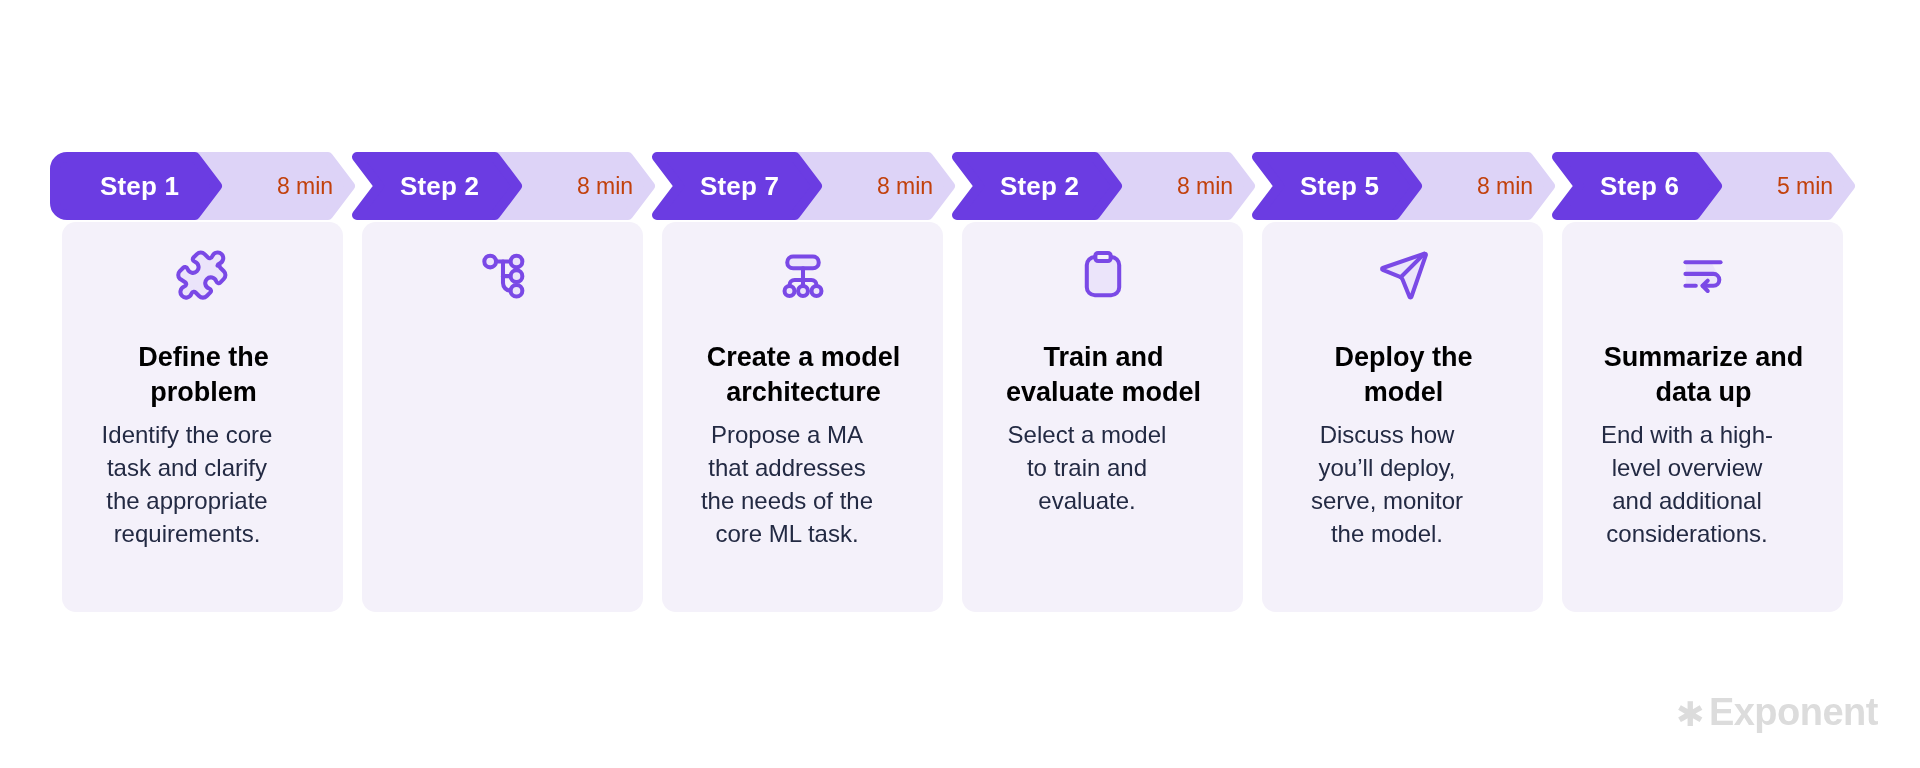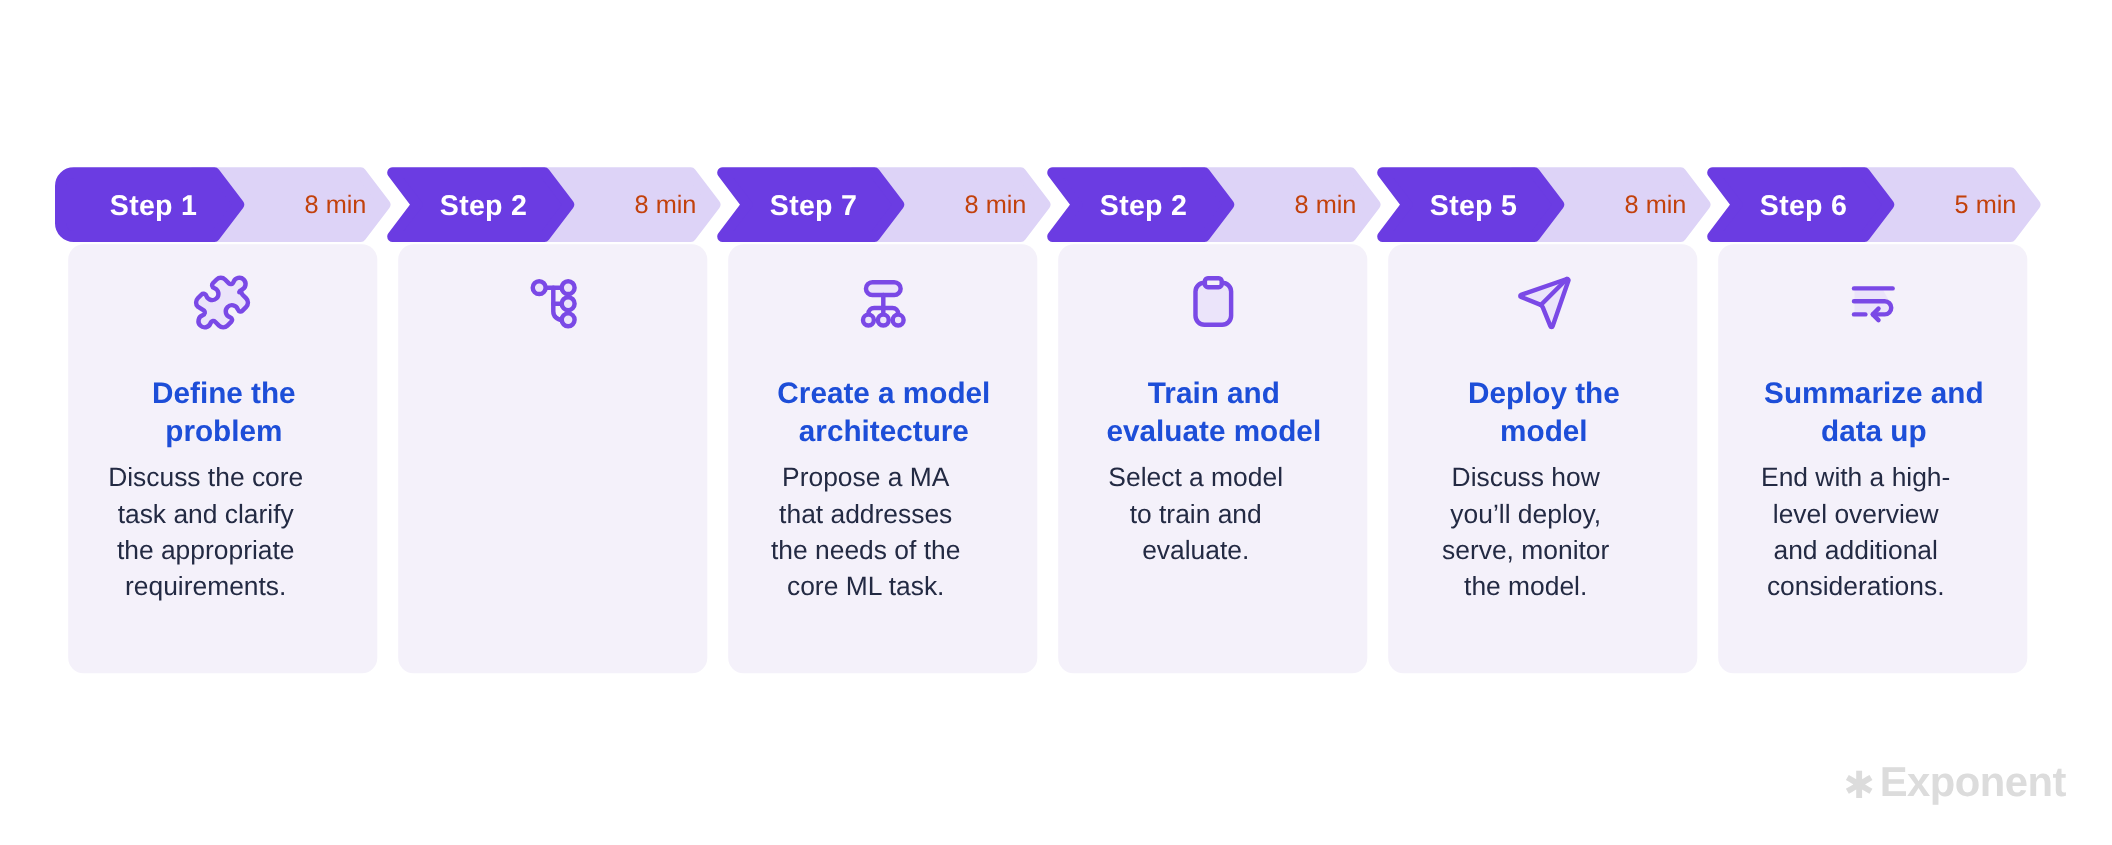--- a/index.html
+++ b/index.html
@@ -13,21 +13,21 @@
   .step-label { position:absolute; left:0; top:0; width:155px; height:68px;
                 display:flex; align-items:center; justify-content:center;
                 color:#ffffff; font-size:26px; font-weight:bold; letter-spacing:.2px; }
   .time-label { position:absolute; left:178px; top:0; width:130px; height:68px;
                 display:flex; align-items:center; justify-content:center;
                 color:#c2410c; font-size:23px; font-weight:500; }
 
   .card { margin-top:2px; height:390px; background:#f4f1fa; border-radius:14px; }
   .icon-wrap { width:54px; height:54px; margin:0 auto; padding-top:0; position:relative; top:26px; }
   .icon-wrap svg { display:block; }
-  .card-title { margin:64px 0 0 34px; width:215px; color:#1d4ed8;
+  .card-title { margin:64px 0 0 34px; width:215px; color:#000000;
                 font-size:27px; font-weight:bold; line-height:35px; }
   .card-desc { margin:8px 0 0 34px; width:182px; color:#232a43;
                font-size:24px; line-height:33px; }
 
   .logo { position:absolute; right:42px; bottom:34px; color:#dcdcdc;
           font-size:38px; font-weight:bold; letter-spacing:-.5px;
           display:flex; align-items:center; }
   .logo .mark { font-size:34px; margin-right:5px; position:relative; top:1px; }
 
   .ic { stroke:#7a49e6; stroke-width:1.8; fill:none; stroke-linecap:round; stroke-linejoin:round; }
@@ -47,21 +47,21 @@
       <div class="step-label">Step 1</div>
       <div class="time-label">8 min</div>
     </div>
     <div class="card">
       <div class="icon-wrap">
         <svg width="54" height="54" viewBox="0 0 24 24" class="ic">
           <path class="ic-fill" d="M19.4 7.9c-.05.32.06.65.29.88l1.57 1.57c.47.47.7 1.09.7 1.7s-.23 1.23-.7 1.7l-1.61 1.61a.98.98 0 0 1-.84.28c-.47-.07-.8-.48-.97-.93a2.5 2.5 0 1 0-3.21 3.21c.45.17.86.5.93.97a.98.98 0 0 1-.28.84l-1.61 1.61a2.4 2.4 0 0 1-1.7.71 2.4 2.4 0 0 1-1.7-.71l-1.57-1.57a1.03 1.03 0 0 0-.88-.29c-.49.07-.84.5-1.02.97a2.5 2.5 0 1 1-3.24-3.24c.46-.18.89-.53.97-1.02a1.03 1.03 0 0 0-.29-.88L1.7 13.7A2.4 2.4 0 0 1 1 12c0-.62.24-1.23.7-1.7l1.53-1.53c.24-.24.58-.35.92-.3.52.08.88.53 1.07 1.01a2.5 2.5 0 1 0 3.26-3.26c-.48-.2-.93-.56-1.01-1.07-.05-.34.06-.68.3-.92L9.3 2.7A2.4 2.4 0 0 1 11 2c.62 0 1.23.24 1.7.7l1.57 1.57c.23.23.56.34.88.29.49-.07.84-.5 1.02-.97a2.5 2.5 0 1 1 3.24 3.24c-.46.18-.89.53-.97 1.02Z"></path>
         </svg>
       </div>
       <div class="card-title">Define the problem</div>
-      <div class="card-desc">Discuss the core task and clarify the appropriate requirements.</div>
+      <div class="card-desc">Identify the core task and clarify the appropriate requirements.</div>
     </div>
   </div>
 
   <div class="step">
     <div class="header">
       <svg class="arrow-svg" width="330" height="68" viewBox="0 0 330 68">
         <path d="M125 5 H278 L300 34 L278 63 H125 Z" fill="#ddd3f7" stroke="#ddd3f7" stroke-width="10" stroke-linejoin="round"></path>
         <path d="M7 5 H145 L167 34 L145 63 H7 L29 34 Z" fill="#6b3ce2" stroke="#6b3ce2" stroke-width="10" stroke-linejoin="round"></path>
       </svg>
       <div class="step-label">Step 2</div>

